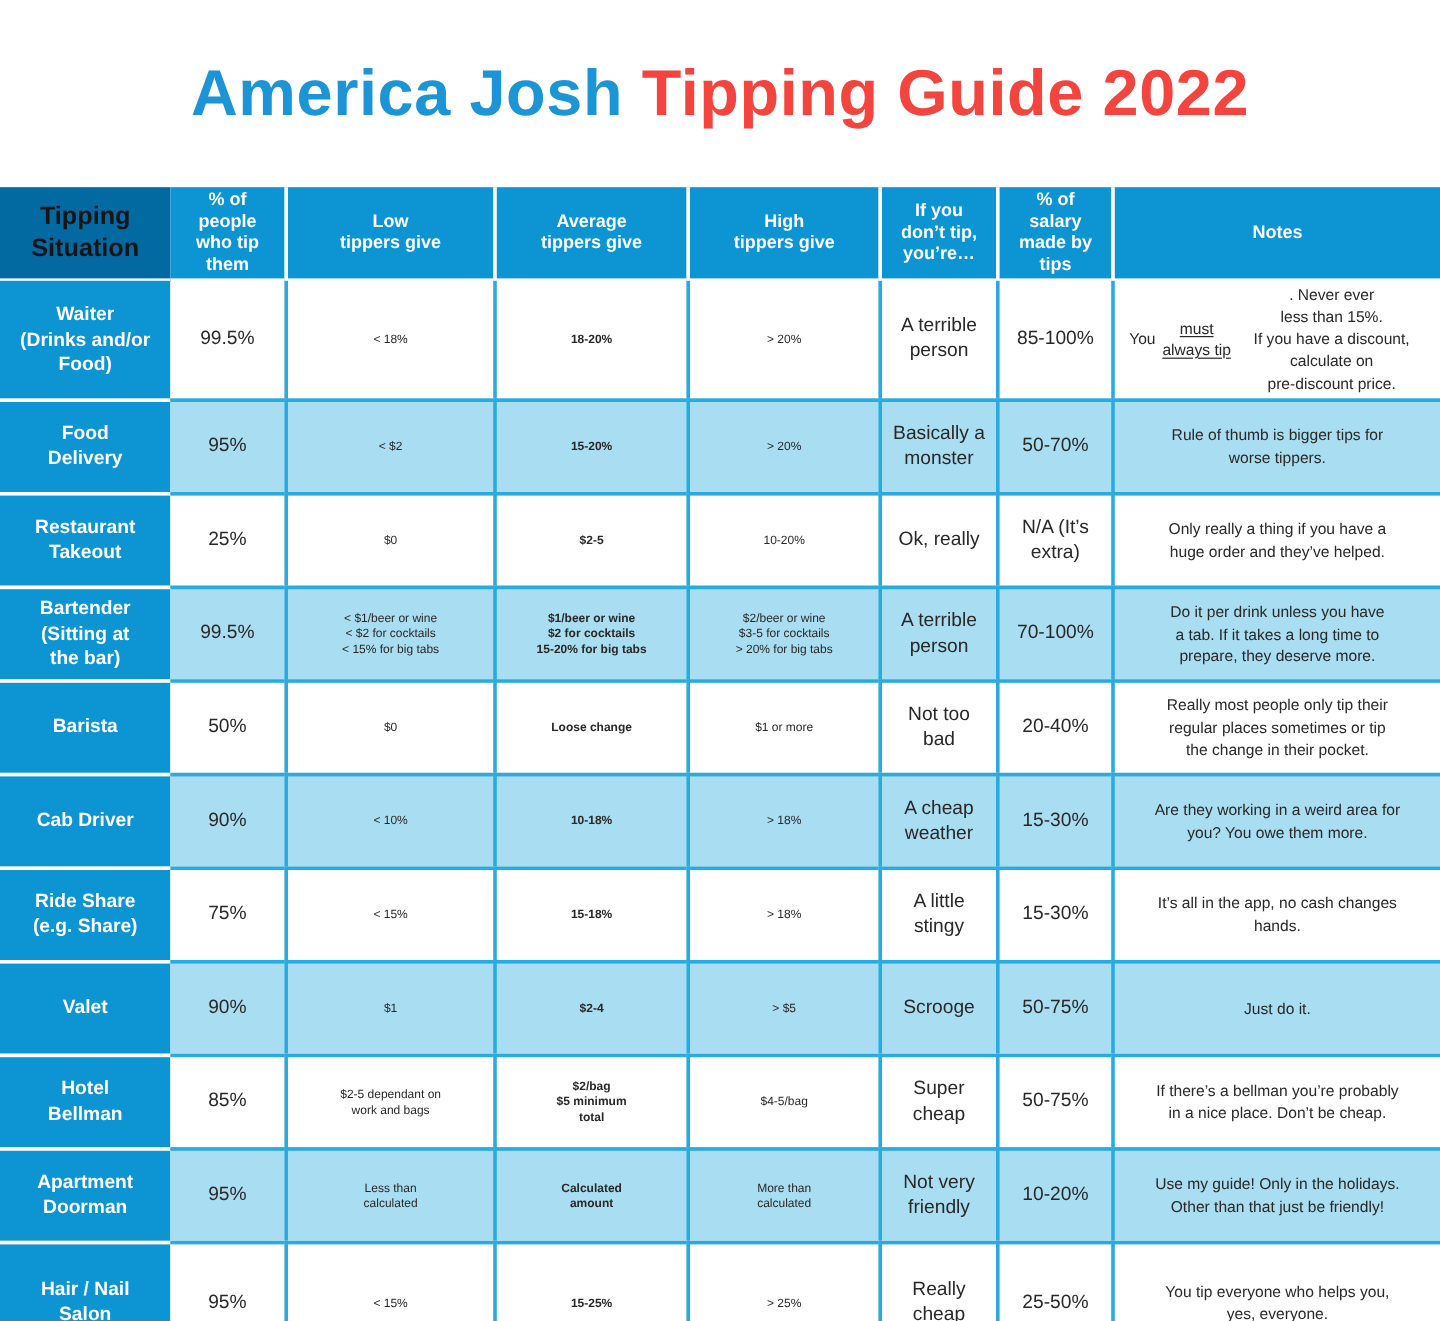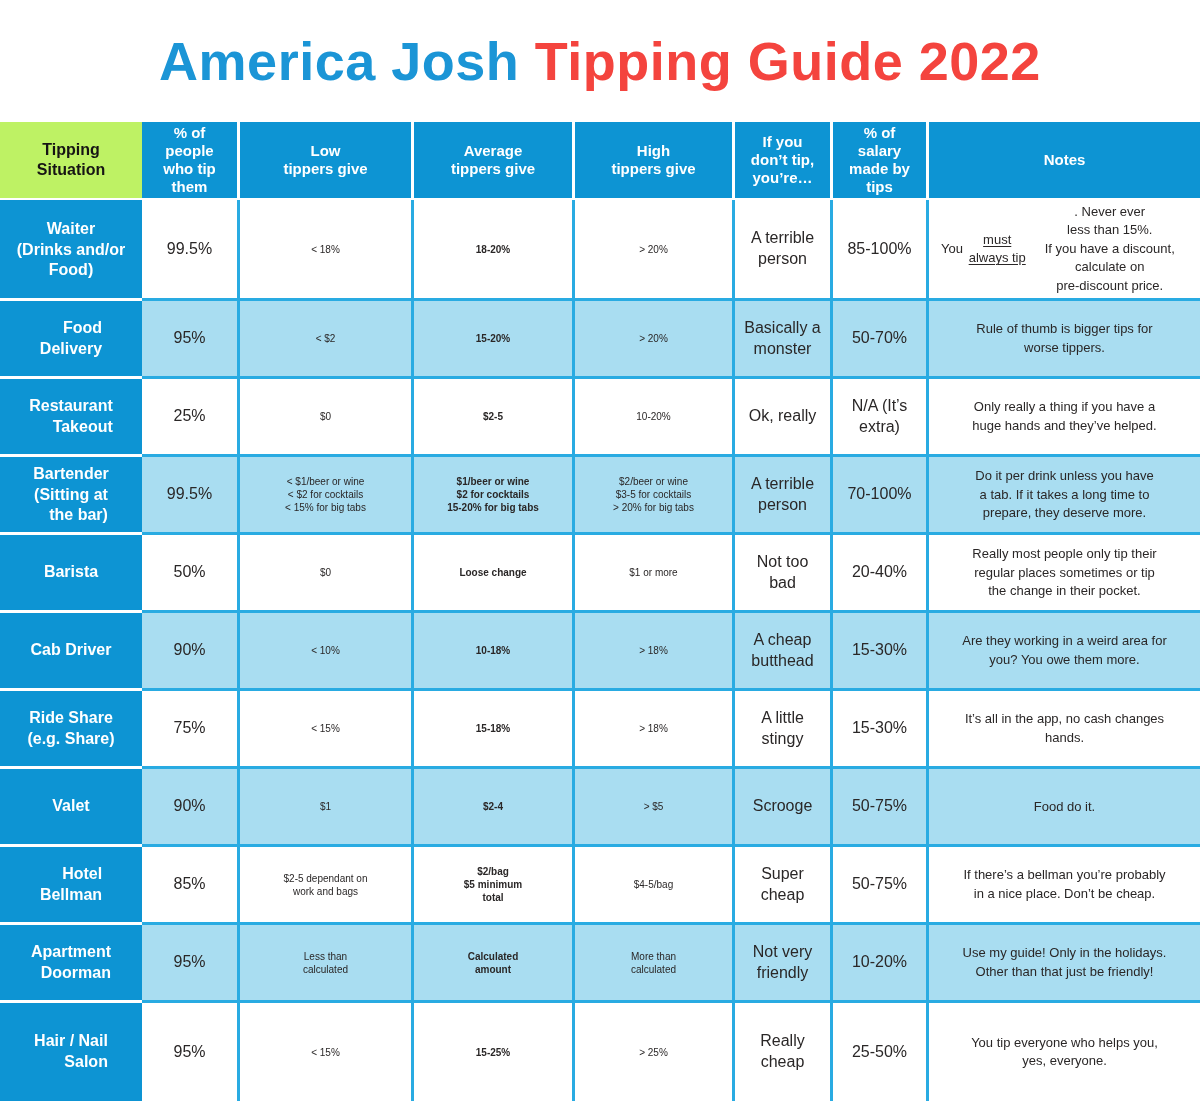--- a/index.html
+++ b/index.html
@@ -10,38 +10,38 @@
     --title-red:#f4443e;
     --ink:#2a2727;
   }
   *{margin:0;padding:0;box-sizing:border-box;}
   html,body{background:#fff;}
   body{
     width:1200px;height:1101px;overflow:hidden;
     font-family:"Liberation Sans", sans-serif;color:var(--ink);
   }
   .title-bar{
-    height:122px;display:flex;align-items:center;justify-content:center;
+    height:156px;display:flex;align-items:center;justify-content:center;
     font-size:54px;font-weight:bold;letter-spacing:.5px;white-space:pre;
   }
   .title-blue{color:var(--title-blue);}
   .title-red{color:var(--title-red);}
 
   .grid-row{
     display:grid;
     grid-template-columns:142px 95px 174px 161px 160px 98px 96px 274px;
   }
   
   .header-row{height:78px;}
   .hc{
     display:flex;align-items:center;justify-content:center;text-align:center;
     white-space:pre-line;border-bottom:3px solid #fff;
   }
   .hc-first{
-    background:#bef264;color:#161414;font-weight:bold;font-size:16px;line-height:1.25;
+    background:#0369a1;color:#161414;font-weight:bold;font-size:21px;line-height:1.25;
   }
   .hc-blue{
     background:var(--header-blue);color:#fff;font-weight:bold;font-size:15px;line-height:1.2;
     padding:2px 3px;
   }
   .hc-blue + .hc-blue{border-left:3px solid #fff;}
 
   
   .t-body{display:flex;flex-direction:column;height:901px;}
   .t-row{flex:0 0 78px;}
@@ -51,21 +51,21 @@
     font-size:16px;line-height:1.3;white-space:pre-line;padding:4px 6px;background:#fff;
   }
   .t-row.light .cell{background:var(--light-row);}
   .cell.rowhead{
     background:var(--header-blue) !important;color:#fff;font-weight:bold;
     flex-direction:column;line-height:1.3;font-size:16px;
   }
   .rowhead .sub{font-size:16px;line-height:1.25;}
   .cell:nth-child(n+3){border-left:3px solid var(--grid-cyan);}
   .t-row + .t-row .cell{border-top:3px solid var(--grid-cyan);}
-  .t-row + .t-row .cell.rowhead{border-top:3px solid #fff;border-left:none;text-align:right;}
+  .t-row + .t-row .cell.rowhead{border-top:3px solid #fff;border-left:none;}
   .c-low,.c-average,.c-high{font-size:10px;}
   .c-average{font-weight:bold;}
   .c-notes{font-size:13px;line-height:1.42;padding:3px 12px;}
   .c-notes u{text-underline-offset:2px;}
 </style>
 </head>
 <body>
 
 <div class="title-bar"><span class="title-blue">America Josh</span><span> </span><span class="title-red">Tipping Guide 2022</span></div>
 
@@ -125,21 +125,21 @@
         <div class="cell rowhead"><div>Restaurant
 Takeout</div></div>
         <div class="cell c-pct-who-tip">25%</div>
         <div class="cell c-low">$0</div>
         <div class="cell c-average">$2-5</div>
         <div class="cell c-high">10-20%</div>
         <div class="cell c-insult">Ok, really</div>
         <div class="cell c-salary">N/A (It’s
 extra)</div>
         <div class="cell c-notes">Only really a thing if you have a
-huge hands and they’ve helped.</div>
+huge order and they’ve helped.</div>
       </div>
       <div class="grid-row t-row light">
         <div class="cell rowhead"><div>Bartender</div><div class="sub">(Sitting at
 the bar)</div></div>
         <div class="cell c-pct-who-tip">99.5%</div>
         <div class="cell c-low">&lt; $1/beer or wine
 &lt; $2 for cocktails
 &lt; 15% for big tabs</div>
         <div class="cell c-average">$1/beer or wine
 $2 for cocktails
@@ -167,21 +167,21 @@
 regular places sometimes or tip
 the change in their pocket.</div>
       </div>
       <div class="grid-row t-row light">
         <div class="cell rowhead"><div>Cab Driver</div></div>
         <div class="cell c-pct-who-tip">90%</div>
         <div class="cell c-low">&lt; 10%</div>
         <div class="cell c-average">10-18%</div>
         <div class="cell c-high">&gt; 18%</div>
         <div class="cell c-insult">A cheap
-butthead</div>
+weather</div>
         <div class="cell c-salary">15-30%</div>
         <div class="cell c-notes">Are they working in a weird area for
 you? You owe them more.</div>
       </div>
       <div class="grid-row t-row">
         <div class="cell rowhead"><div>Ride Share</div><div class="sub">(e.g. Share)</div></div>
         <div class="cell c-pct-who-tip">75%</div>
         <div class="cell c-low">&lt; 15%</div>
         <div class="cell c-average">15-18%</div>
         <div class="cell c-high">&gt; 18%</div>
@@ -192,21 +192,21 @@
 hands.</div>
       </div>
       <div class="grid-row t-row light">
         <div class="cell rowhead"><div>Valet</div></div>
         <div class="cell c-pct-who-tip">90%</div>
         <div class="cell c-low">$1</div>
         <div class="cell c-average">$2-4</div>
         <div class="cell c-high">&gt; $5</div>
         <div class="cell c-insult">Scrooge</div>
         <div class="cell c-salary">50-75%</div>
-        <div class="cell c-notes">Food do it.</div>
+        <div class="cell c-notes">Just do it.</div>
       </div>
       <div class="grid-row t-row">
         <div class="cell rowhead"><div>Hotel
 Bellman</div></div>
         <div class="cell c-pct-who-tip">85%</div>
         <div class="cell c-low">$2-5 dependant on
 work and bags</div>
         <div class="cell c-average">$2/bag
 $5 minimum
 total</div>

